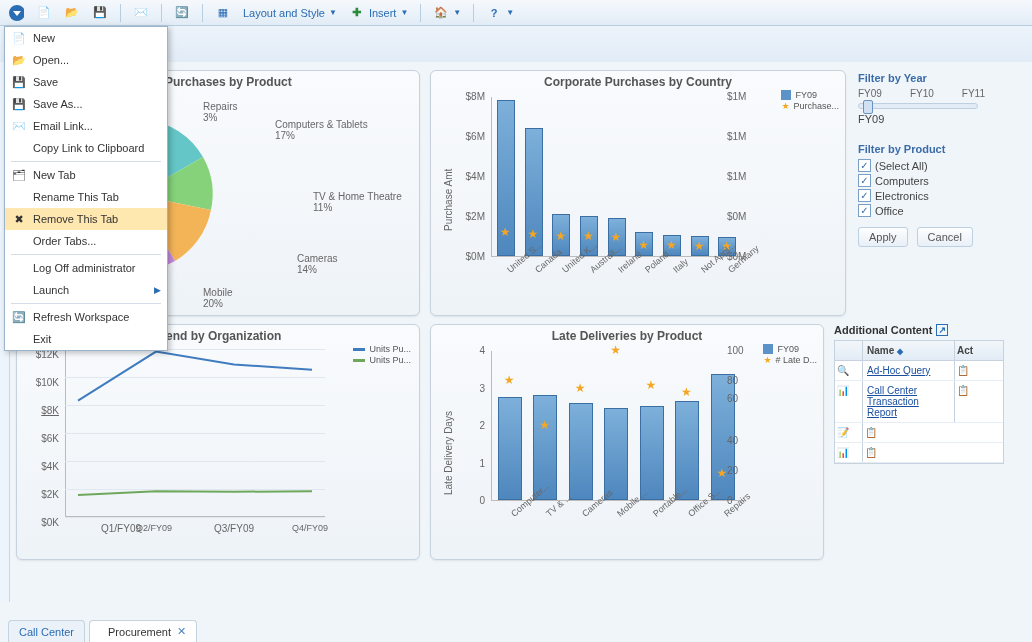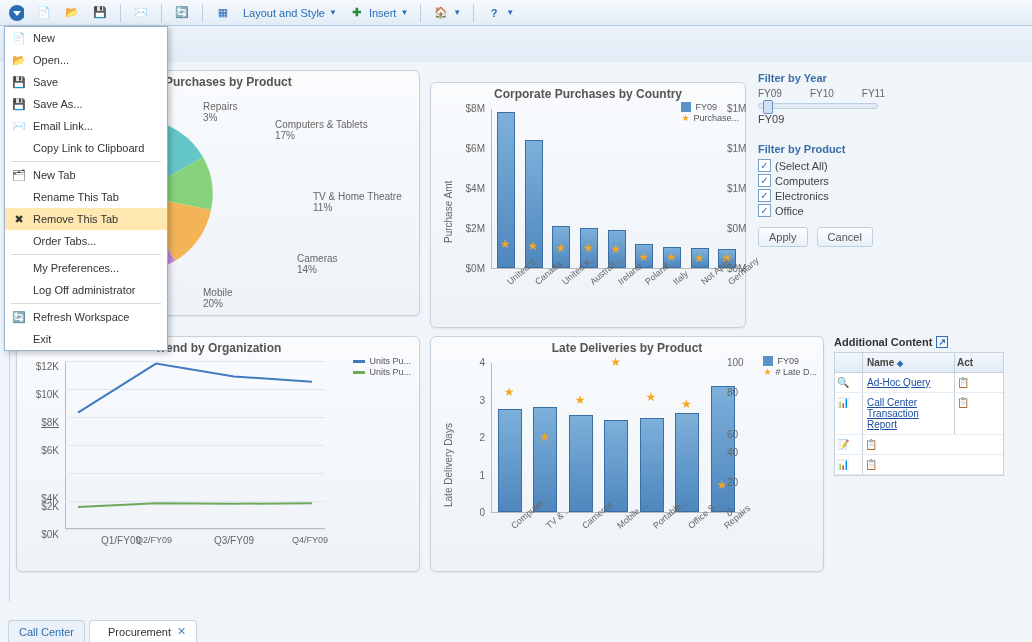--- a/index.html
+++ b/index.html
@@ -164,25 +164,26 @@
       <span class="dd-icon">✖</span>
       <span>Remove This Tab</span>
     </div>
     <div class="dd-item">
       <span class="dd-icon"></span>
       <span>Order Tabs...</span>
     </div>
     <div class="dd-sep"></div>
     <div class="dd-item">
       <span class="dd-icon"></span>
-      <span>My Preferences...</span>
-    </div>
-    <div class="dd-item">
-      <span class="dd-icon"></span>
       <span>Log Off administrator</span>
+    </div>
+    <div class="dd-item">
+      <span class="dd-icon"></span>
+      <span>Launch</span>
+      <span class="dd-sub">▶</span>
     </div>
     <div class="dd-sep"></div>
     <div class="dd-item">
       <span class="dd-icon">🔄</span>
       <span>Refresh Workspace</span>
     </div>
     <div class="dd-item">
       <span class="dd-icon"></span>
       <span>Exit</span>
     </div>
@@ -213,21 +214,21 @@
             </g>
           </svg>
           <div class="pie-label" style="left:186px;top:10px;">Repairs<br>3%</div>
           <div class="pie-label" style="left:258px;top:28px;">Computers &amp; Tablets<br>17%</div>
           <div class="pie-label" style="left:296px;top:100px;">TV &amp; Home Theatre<br>11%</div>
           <div class="pie-label" style="left:280px;top:162px;">Cameras<br>14%</div>
           <div class="pie-label" style="left:186px;top:196px;">Mobile<br>20%</div>
         </div>
       </div>
 
-      <div class="panel" style="width:316px;height:246px;margin-top:12px;">
+      <div class="panel" style="width:416px;height:246px;">
         <div class="panel-header">Corporate Purchases by Country</div>
         <div style="position:absolute;right:6px;top:18px;">
           <div class="legend-item">
               <span class="sq" style="background:#5b93c8;"></span>
               <span>FY09</span>
             </div>
           <div class="legend-item">
               <span style="color:#f5a623;">★</span>
               <span>Purchase...</span>
             </div>
@@ -330,21 +331,21 @@
               <span class="sq" style="background:#6fa85d;height:3px;width:12px;"></span>
               <span>Units Pu...</span>
             </div>
         </div>
         <div class="panel-body line-chart" id="trend-chart" style="position:absolute;left:8px;top:18px;width:340px;height:200px;">
             <div style="position: absolute; left: 40px; top: 6px; width: 260px; height: 168px; border-left: 1px solid rgb(187, 187, 187); border-bottom: 1px solid rgb(187, 187, 187);"></div>
             <div class="tick-y" style="top: 174px; width: 34px;">$0K</div>
             <div style="position: absolute; left: 40px; top: 174px; width: 260px; height: 1px; background: rgb(224, 231, 238);"></div>
             <div class="tick-y" style="top: 146px; width: 34px;">$2K</div>
             <div style="position: absolute; left: 40px; top: 146px; width: 260px; height: 1px; background: rgb(224, 231, 238);"></div>
-            <div class="tick-y" style="top: 118px; width: 34px; margin-top: 20px;">$4K</div>
+            <div class="tick-y" style="top: 118px; width: 34px;">$4K</div>
             <div style="position: absolute; left: 40px; top: 118px; width: 260px; height: 1px; background: rgb(224, 231, 238);"></div>
             <div class="tick-y" style="top: 90px; width: 34px;">$6K</div>
             <div style="position: absolute; left: 40px; top: 90px; width: 260px; height: 1px; background: rgb(224, 231, 238);"></div>
             <div class="tick-y" style="top: 62px; width: 34px; text-decoration: underline;">$8K</div>
             <div style="position: absolute; left: 40px; top: 62px; width: 260px; height: 1px; background: rgb(224, 231, 238);"></div>
             <div class="tick-y" style="top: 34px; width: 34px;">$10K</div>
             <div style="position: absolute; left: 40px; top: 34px; width: 260px; height: 1px; background: rgb(224, 231, 238);"></div>
             <div class="tick-y" style="top: 6px; width: 34px;">$12K</div>
             <div style="position: absolute; left: 40px; top: 6px; width: 260px; height: 1px; background: rgb(224, 231, 238);"></div>
             <svg width="260" height="168" style="position: absolute; left: 40px; top: 6px;">
@@ -389,21 +390,21 @@
               <div class="star" style="left: 224.533px; top: 115px;">★</div>
             </div>
             <div class="tick-y" style="top: 150px;">0</div>
             <div class="tick-y" style="top: 112.5px;">1</div>
             <div class="tick-y" style="top: 75px;">2</div>
             <div class="tick-y" style="top: 37.5px;">3</div>
             <div class="tick-y" style="top: 0px;">4</div>
             <div class="tick-y2" style="top: 150px;">0</div>
             <div class="tick-y2" style="top: 120px;">20</div>
             <div class="tick-y2" style="top: 90px;">40</div>
-            <div class="tick-y2" style="top: 72px;">60</div>
+            <div class="tick-y2" style="top: 48px;">60</div>
             <div class="tick-y2" style="top: 30px;">80</div>
             <div class="tick-y2" style="top: 0px;">100</div>
             <div class="x-cat" style="left: 53.7333px; top: 166px;">Computer...</div>
             <div class="x-cat" style="left: 89.2px; top: 166px;">TV &amp; ...</div>
             <div class="x-cat" style="left: 124.667px; top: 166px;">Cameras</div>
             <div class="x-cat" style="left: 160.133px; top: 166px;">Mobile ...</div>
             <div class="x-cat" style="left: 195.6px; top: 166px;">Portable...</div>
             <div class="x-cat" style="left: 231.067px; top: 166px;">Office S...</div>
             <div class="x-cat" style="left: 266.533px; top: 166px;">Repairs</div>
           </div>

